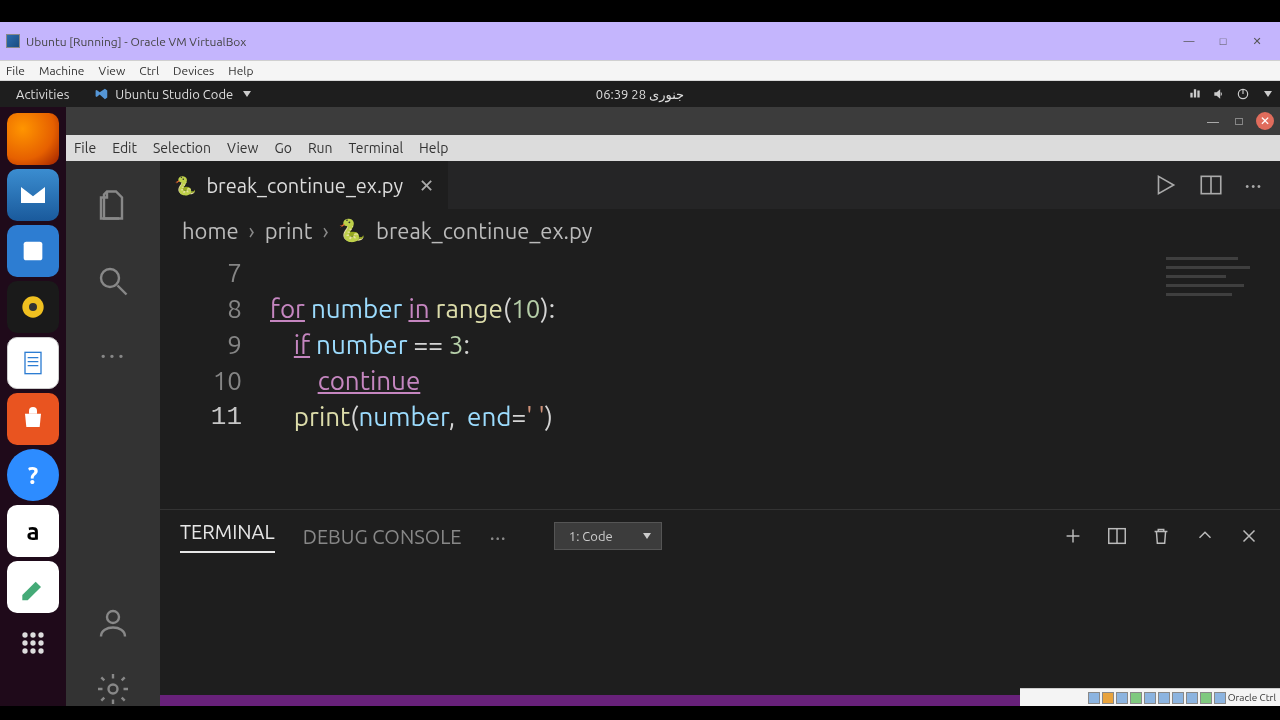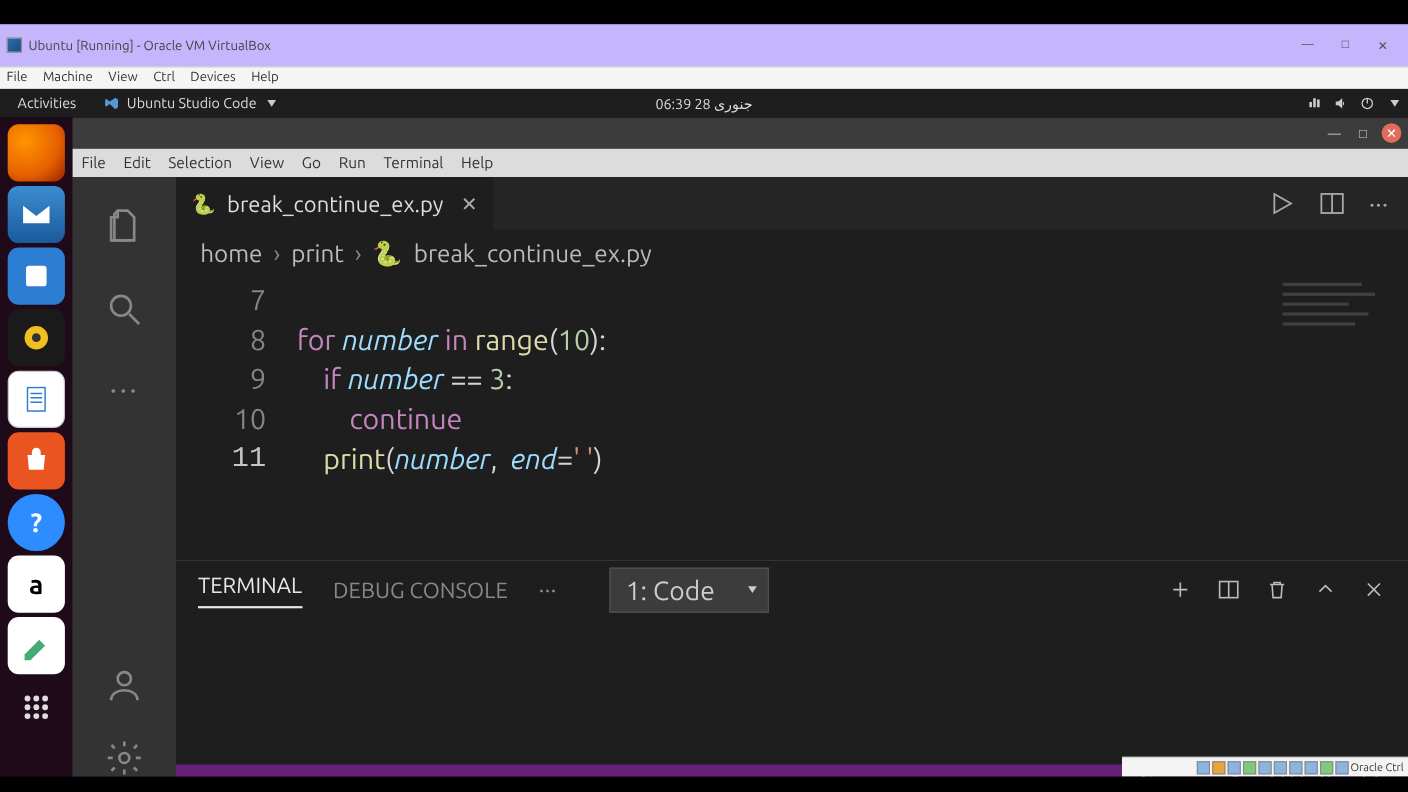--- a/index.html
+++ b/index.html
@@ -65,34 +65,34 @@
 
 .breadcrumb { height:42px; background:#1e1e1e; display:flex; align-items:center; padding-left:22px; gap:10px; color:#bbb; font-size:22px;}
 .breadcrumb .sep { color:#888;}
 .breadcrumb .py-icon { color:#4b8bbe;}
 
 .code-area { flex:1; display:flex; background:#1e1e1e; font-family: 'Ubuntu Mono','Consolas',monospace; font-size:26px; line-height:36px; position:relative; overflow:hidden;}
 .gutter { width:110px; text-align:right; color:#858585; padding-right:28px; padding-top:4px;}
 .gutter .ln { height:36px;}
 .gutter .current { color:#c6c6c6;font-family:Liberation Mono, monospace;}
 .code { padding-top:4px; color:#d4d4d4; white-space:pre;}
-.kw { color:#c586c0;}
+.kw { color:#c586c0;text-decoration:underline;}
 .fn { color:#dcdcaa;}
-.var { color:#9cdcfe;font-style:italic;}
+.var { color:#9cdcfe;}
 .num { color:#b5cea8;}
 .op { color:#d4d4d4;}
 .str { color:#ce9178;}
 .minimap { position:absolute; right:0; top:0; width:120px; height:100%; background:#1e1e1e; opacity:0.6;}
 .minimap .mm { margin:6px 6px; height:3px; background:#555;}
 
 .panel { height:186px; background:#1e1e1e; border-top:1px solid #333; display:flex; flex-direction:column;}
 .panel-tabs { height:52px; display:flex; align-items:center; padding:0 20px; gap:28px; color:#888; font-size:20px;}
 .panel-tabs .ptab.active { color:#e7e7e7; border-bottom:2px solid #e7e7e7; padding-bottom:8px;}
 .panel-tabs .pdots { font-size:22px;}
-.panel-tabs .select { margin-left:20px; background:#3c3c3c; border:1px solid #555; color:#ccc; padding:6px 48px 6px 14px; font-size:24px; position:relative;}
+.panel-tabs .select { margin-left:20px; background:#3c3c3c; border:1px solid #555; color:#ccc; padding:6px 48px 6px 14px; font-size:13px; position:relative;}
 .panel-tabs .select .chev { position:absolute; right:10px; top:50%; transform:translateY(-50%);}
 .panel-tabs .right { margin-left:auto; display:flex; gap:22px; align-items:center;}
 .panel-tabs svg { width:22px; height:22px; stroke:#bbb; fill:none; stroke-width:1.6;}
 
 .term { flex:1; padding:8px 20px; font-family:'Ubuntu Mono',monospace; font-size:24px; line-height:34px; color:#ddd; white-space:pre; overflow:hidden;}
 .cursor { display:inline-block; width:14px; height:26px; background:#ccc; vertical-align:text-bottom; margin-left:4px;}
 
 .status { height:32px; background:#68217a; color:#fff; display:flex; align-items:center; justify-content:flex-end; padding:0 20px; gap:26px; font-size:22px;}
 
 .vbox-status { position:absolute; bottom:14px; right:0; height:18px; background:#f4f4f4; border-top:1px solid #ccc; width:260px; display:flex; align-items:center; justify-content:flex-end; padding:0 4px; gap:2px; font-size:10px; color:#333;}

